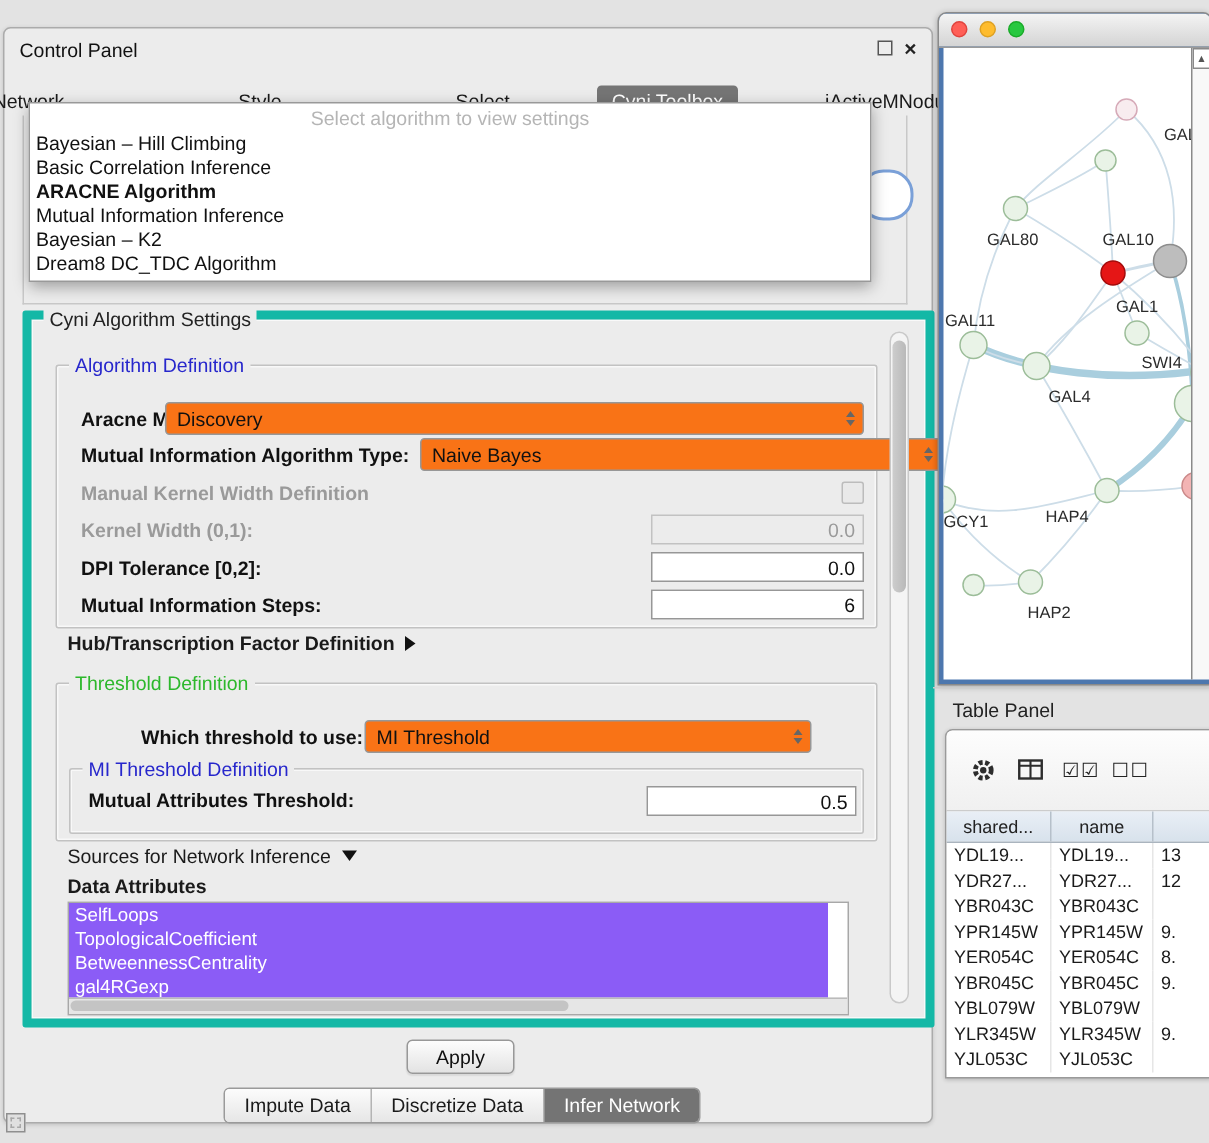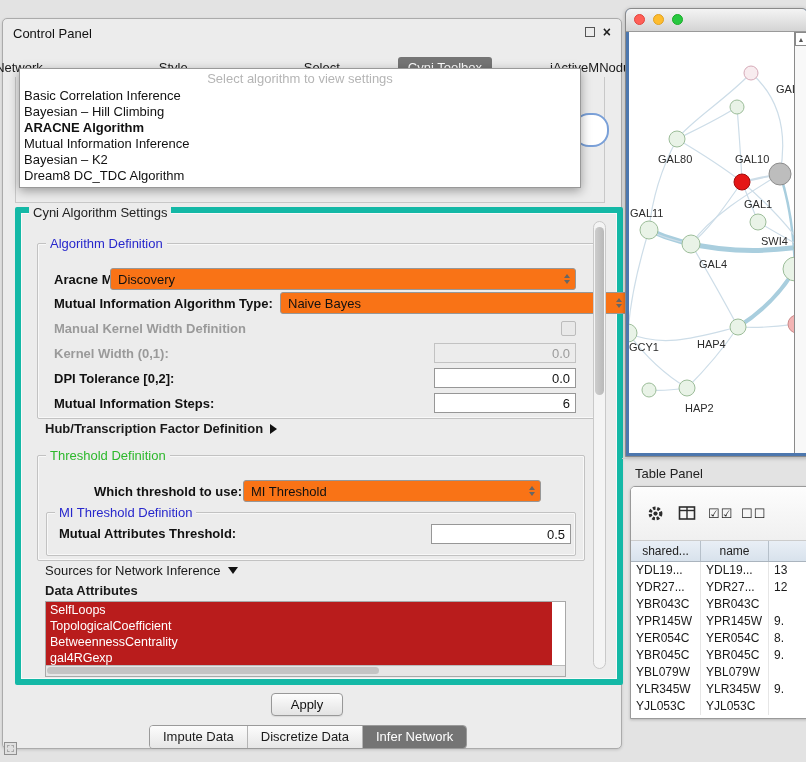--- a/index.html
+++ b/index.html
@@ -34,21 +34,21 @@
   .popup-item{font-size:13px;height:16px;line-height:16px;padding-left:4px;color:#111;white-space:nowrap;}
   .popup-item.selected{font-weight:bold;}
 
   
   .settings-box{position:absolute;left:12px;top:188px;width:596px;height:466px;border:6px solid #14b8a6;
                 border-radius:2px;box-shadow:inset 0 0 0 1px #f9f9f9;}
   .box-label{position:absolute;top:-8px;left:8px;background:#ececec;padding:0 4px;font-size:13px;color:#222;white-space:nowrap;}
   .box-label.blue{color:#2727cc;}
   .box-label.green{color:#2db82c;}
   .group{position:absolute;border:1px solid #c2c2c2;border-radius:2px;box-shadow:inset 0 0 0 1px #f8f8f8;}
-  .alg-def{left:16px;top:30px;width:546px;height:174px;padding-left:12px;}
+  .alg-def{left:16px;top:30px;width:546px;height:174px;}
   .threshold{left:16px;top:242px;width:546px;height:104px;}
   .mi-group{left:8px;top:56px;width:528px;height:42px;}
   .fld{position:absolute;font-size:13px;font-weight:bold;color:#111;white-space:nowrap;}
   .fld.dis{color:#9a9a9a;}
   .combo{position:absolute;background:#f97316;border:1px solid #979797;border-radius:3px;font-size:13px;
          height:22px;line-height:22px;padding-left:7px;color:#111;box-sizing:border-box;}
   .combo-arrows{position:absolute;right:5px;top:50%;transform:translateY(-50%);display:flex;
                 flex-direction:column;gap:2px;}
   .tri-up{width:0;height:0;border-left:3.5px solid transparent;border-right:3.5px solid transparent;
           border-bottom:4px solid #666;}
@@ -61,21 +61,21 @@
   .hub-row{position:absolute;left:24px;top:208px;font-size:13px;font-weight:bold;display:flex;
            align-items:center;gap:7px;}
   .tri-right{width:0;height:0;border-top:5px solid transparent;border-bottom:5px solid transparent;
              border-left:7px solid #111;}
   .sources-row{position:absolute;left:24px;top:350px;font-size:13px;display:flex;align-items:center;gap:7px;}
   .tri-dn{width:0;height:0;border-left:5px solid transparent;border-right:5px solid transparent;
           border-top:7px solid #111;}
   .da-label{position:absolute;left:24px;top:370px;font-size:13px;font-weight:bold;}
   .attr-list{position:absolute;left:24px;top:388px;width:521px;height:76px;background:#fff;
              border:1px solid #a8a8a8;box-sizing:border-box;overflow:hidden;}
-  .attr-item{height:16px;line-height:16px;font-size:12.5px;color:#fff;background:#b91c1c;
+  .attr-item{height:16px;line-height:16px;font-size:12.5px;color:#fff;background:#8b5cf6;
              padding-left:4px;width:calc(100% - 13px);box-sizing:border-box;white-space:nowrap;}
   .attr-hscroll{position:absolute;left:0;right:0;bottom:0;height:10px;background:#e6e6e6;
                 border-top:1px solid #bbb;}
   .attr-hthumb{position:absolute;left:1px;top:1px;height:7px;width:64%;background:#c4c4c4;border-radius:4px;}
   .v-scrollbar{position:absolute;left:572px;top:8px;width:13px;height:448px;background:#f4f4f4;
                border:1px solid #c9c9c9;border-radius:7px;box-sizing:border-box;}
   .v-thumb{position:absolute;left:1px;top:5px;width:9px;height:168px;background:linear-gradient(90deg,#cdcdcd,#b9b9b9);
            border-radius:5px;}
 
   .apply-btn{position:absolute;left:268px;top:674px;width:70px;height:21px;border:1px solid #989898;
@@ -171,22 +171,22 @@
     </div>
 
     <div class="bg-line-v1"></div>
     <div class="bg-line-v2"></div>
     <div class="bg-line-h"></div>
     <div class="help-frag"></div>
 
     <div class="algo-popup">
       <div class="popup-placeholder">Select algorithm to view settings</div>
       <div id="popup-list">
+          <div class="popup-item">Bayesian – Hill Climbing</div>
           <div class="popup-item">Basic Correlation Inference</div>
-          <div class="popup-item">Bayesian – Hill Climbing</div>
           <div class="popup-item selected">ARACNE Algorithm</div>
           <div class="popup-item">Mutual Information Inference</div>
           <div class="popup-item">Bayesian – K2</div>
           <div class="popup-item">Dream8 DC_TDC Algorithm</div>
         </div>
     </div>
 
     <div class="settings-box">
       <span class="box-label">Cyni Algorithm Settings</span>
 

